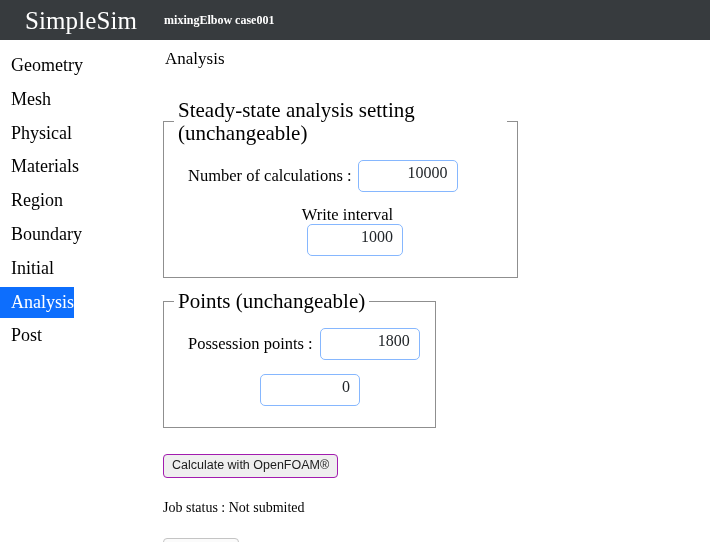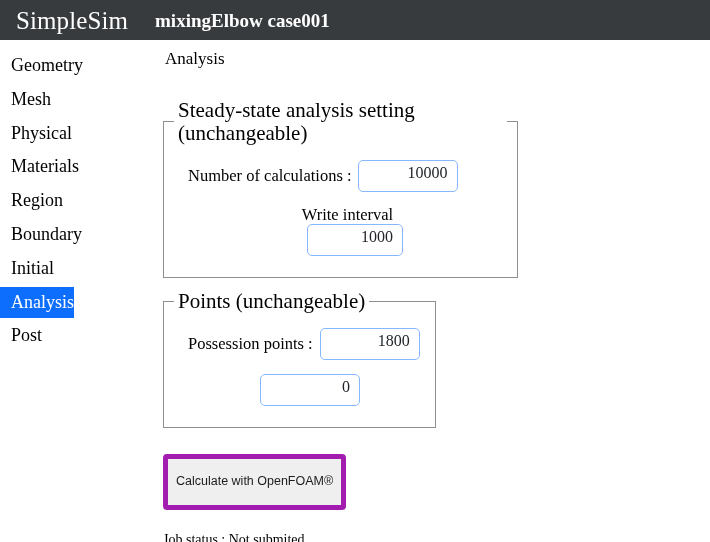--- a/index.html
+++ b/index.html
@@ -15,34 +15,34 @@
     overflow: hidden;
     position: relative;
   }
 
   
   #app-header {
     height: 40px;
     background: #373b3e;
     display: flex;
     align-items: center;
-    padding-left: 16px;
+    padding-left: 25px;
     box-sizing: border-box;
   }
   #brand {
     color: #ffffff;
     font-family: "Liberation Serif", "DejaVu Serif", serif;
     font-size: 25px;
     line-height: 1;
     letter-spacing: 0.1px;
   }
   #case-name {
     color: #ffffff;
     font-family: "Liberation Serif", "DejaVu Serif", serif;
-    font-size: 19px;
+    font-size: 12px;
     font-weight: bold;
     margin-left: 27px;
     line-height: 1;
   }
 
   
   #page-body {
     display: flex;
     align-items: flex-start;
   }
@@ -134,23 +134,23 @@
   #input-write-interval { width: 96px; margin-left: 15px; }
   #input-possession-points { width: 100px; margin-left: 7px; }
   #input-points-to-spend { width: 100px; margin-left: 7px; }
 
   
   #calc-button {
     font-family: "Liberation Sans", "DejaVu Sans", sans-serif;
     font-size: 12.5px;
     color: #1c1c1c;
     background: #efefef;
-    border: 5px solid #a21caf;
+    border: 1px solid #a21caf;
     border-radius: 4px;
-    padding: 16px 8px;
+    padding: 4px 8px;
     margin: 26px 0 0 3px;
     cursor: pointer;
     line-height: 1.1;
   }
   #job-status {
     font-size: 14px;
     margin: 22px 0 0 3px;
     line-height: 1.1;
   }
   #download-button {

